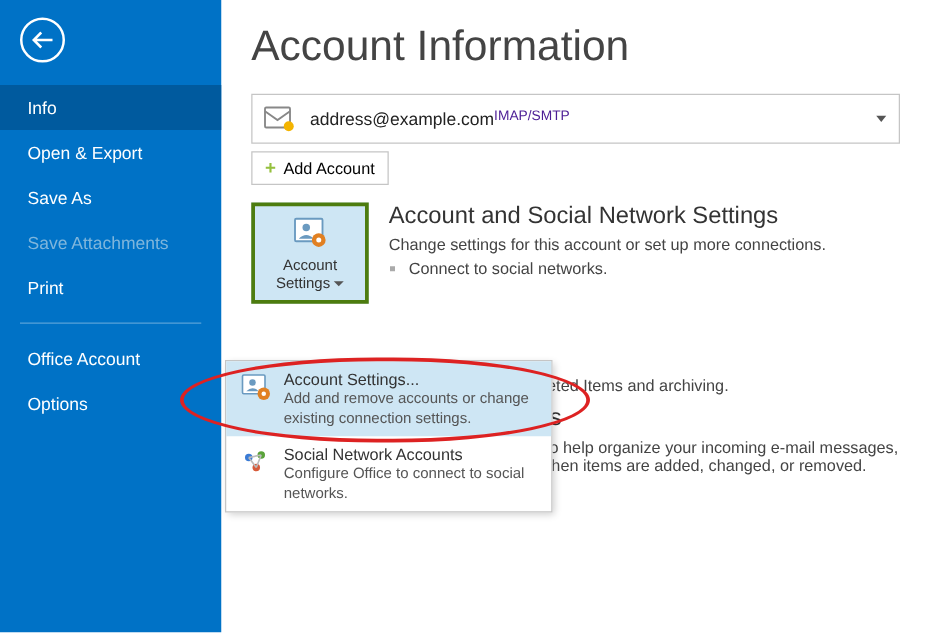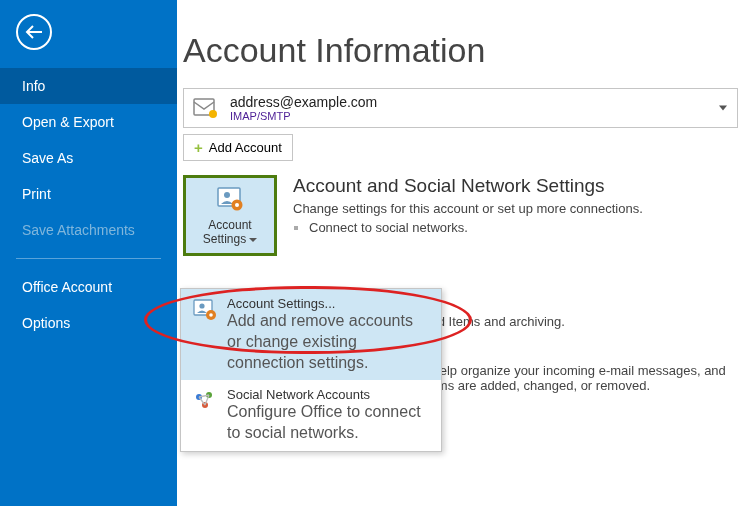--- a/index.html
+++ b/index.html
@@ -6,26 +6,26 @@
   body { width: 744px; height: 506px; overflow: hidden; background: #fff; position: relative; }
   .app { display: flex; width: 100%; height: 100%; }
   .sidebar { width: 177px; background: #0072c6; color: #fff; display: flex; flex-direction: column; }
   .back-btn { width: 36px; height: 36px; border: 2px solid #fff; border-radius: 50%; margin: 14px 16px 18px 16px; display: flex; align-items: center; justify-content: center; cursor: pointer; }
   .back-btn svg { fill: none; stroke: #fff; stroke-width: 2; }
   .nav-item { padding: 10px 22px; font-size: 14px; cursor: pointer; color: #fff; }
   .nav-item.active { background: #005a9e; }
   .nav-item.disabled { color: #7fb6dc; cursor: default; }
   .nav-sep { margin: 10px 16px; border-top: 1px solid rgba(255,255,255,0.35); }
 
-  .content { flex: 1; padding: 10px 6px; overflow: auto; margin-top: 13px; }
+  .content { flex: 1; padding: 10px 24px; overflow: auto; }
   .page-title { font-size: 34px; font-weight: 300; color: #444; margin: 8px 0 18px 0; }
 
   .acct-select { border: 1px solid #c5c5c5; display: flex; align-items: center; padding: 5px 8px; margin-bottom: 6px; position: relative; }
   .acct-icon { width: 28px; height: 28px; margin-right: 10px; display:flex; align-items:center; justify-content:center; }
-  .acct-lines { display: flex; flex-direction: column; }
+  .acct-lines { display: flex; flex-direction: row; }
   .acct-email { font-size: 14px; color: #222; }
   .acct-type { font-size: 11px; color: #4c1d95; }
   .acct-caret { position: absolute; right: 10px; top: 50%; transform: translateY(-50%); width: 0; height: 0; border-left: 4px solid transparent; border-right: 4px solid transparent; border-top: 5px solid #555; }
 
   .add-acct-btn { border: 1px solid #c5c5c5; background: #fff; padding: 4px 10px; font-size: 13px; display: inline-flex; align-items: center; gap: 6px; cursor: pointer; }
   .plus-ico { color: #95c03e; font-weight: bold; font-size: 15px; }
 
   .tile-row { display: flex; align-items: flex-start; gap: 16px; margin-top: 14px; }
   .tile-text { flex: 1; }
   .tile-title { font-size: 19px; color: #333; font-weight: 400; margin-bottom: 4px; }
@@ -38,43 +38,43 @@
   .big-btn.plain { background: #fdfdfd; border-color: #c5c5c5; }
   .big-btn .icon-slot { width: 34px; height: 30px; margin-bottom: 4px; display:flex; align-items:center; justify-content:center; }
   .big-btn .btn-label { font-size: 12px; color: #333; text-align: center; line-height: 1.2; }
   .caret-down { display: inline-block; width: 0; height: 0; border-left: 4px solid transparent; border-right: 4px solid transparent; border-top: 4px solid #555; margin-left: 3px; vertical-align: middle; }
 
   .dropdown { position: absolute; top: 288px; left: 180px; width: 262px; background: #fff; border: 1px solid #c5c5c5; box-shadow: 2px 2px 6px rgba(0,0,0,0.2); z-index: 3; }
   .dropdown-item { display: flex; align-items: flex-start; gap: 8px; padding: 7px 10px; cursor: pointer; }
   .dropdown-item.highlight { background: #cee6f4; }
   .dropdown-item .di-icon { width: 28px; height: 28px; flex-shrink: 0; display:flex; align-items:center; justify-content:center; }
   .di-title { font-size: 13px; color: #333; text-decoration-color: #333; }
-  .di-desc { font-size: 16px; color: #555; line-height: 1.3; }
+  .di-desc { font-size: 12px; color: #555; line-height: 1.3; }
 
   .cleanup-stub { font-size: 13px; color: #444; margin-left: 116px; margin-top: 58px; }
 
   .rules-section { display: flex; align-items: flex-start; gap: 16px; margin-top: 8px; }
 
   .red-circle { position: absolute; left: 144px; top: 286px; width: 328px; height: 68px; border: 3px solid #d22; border-radius: 50% / 52%; z-index: 5; pointer-events: none; }
 </style>
 </head>
 <body>
 
 <div class="app">
   <div class="sidebar">
     <div class="back-btn">
       <svg width="18" height="14" viewBox="0 0 18 14">
           <path d="M8 1 L2 7 L8 13 M2 7 H17"></path>
         </svg>
     </div>
     <div class="nav-item active">Info</div>
     <div class="nav-item">Open &amp; Export</div>
     <div class="nav-item">Save As</div>
+    <div class="nav-item disabled">Save Attachments</div>
     <div class="nav-item">Print</div>
-    <div class="nav-item disabled">Save Attachments</div>
     <div class="nav-sep"></div>
     <div class="nav-item">Office Account</div>
     <div class="nav-item">Options</div>
   </div>
 
   <div class="content">
     <h1 class="page-title">Account Information</h1>
 
     <div class="acct-select">
       <span class="acct-icon">

